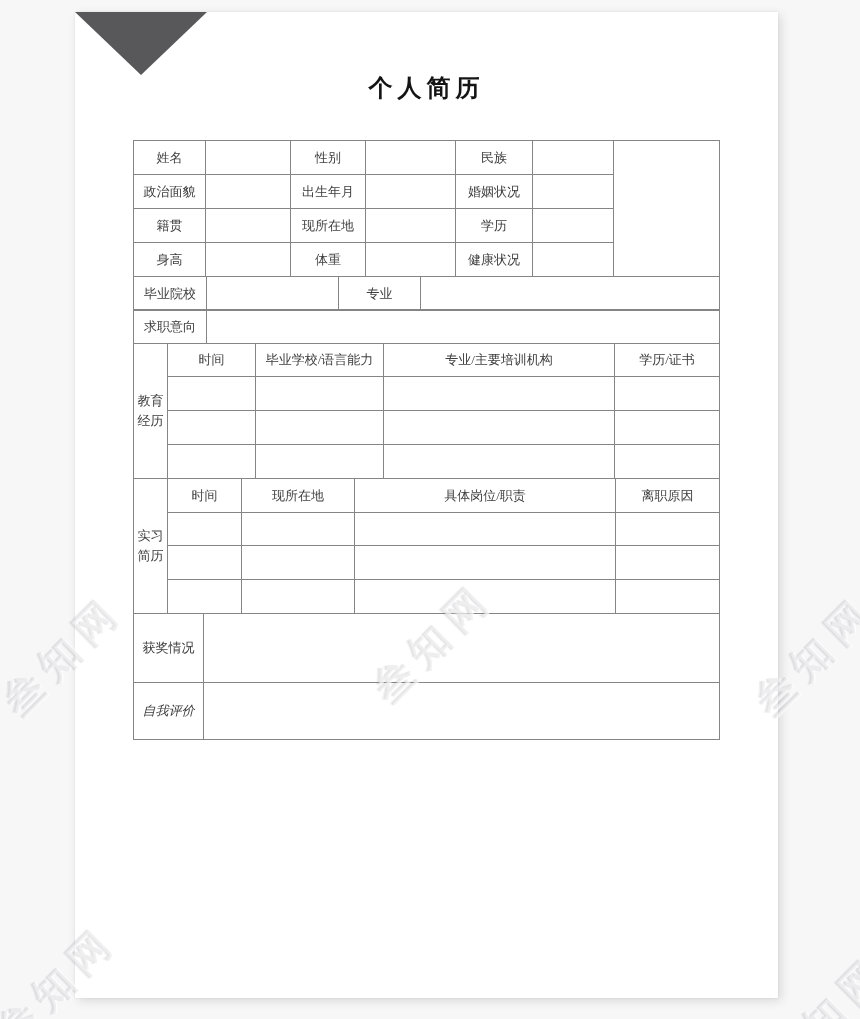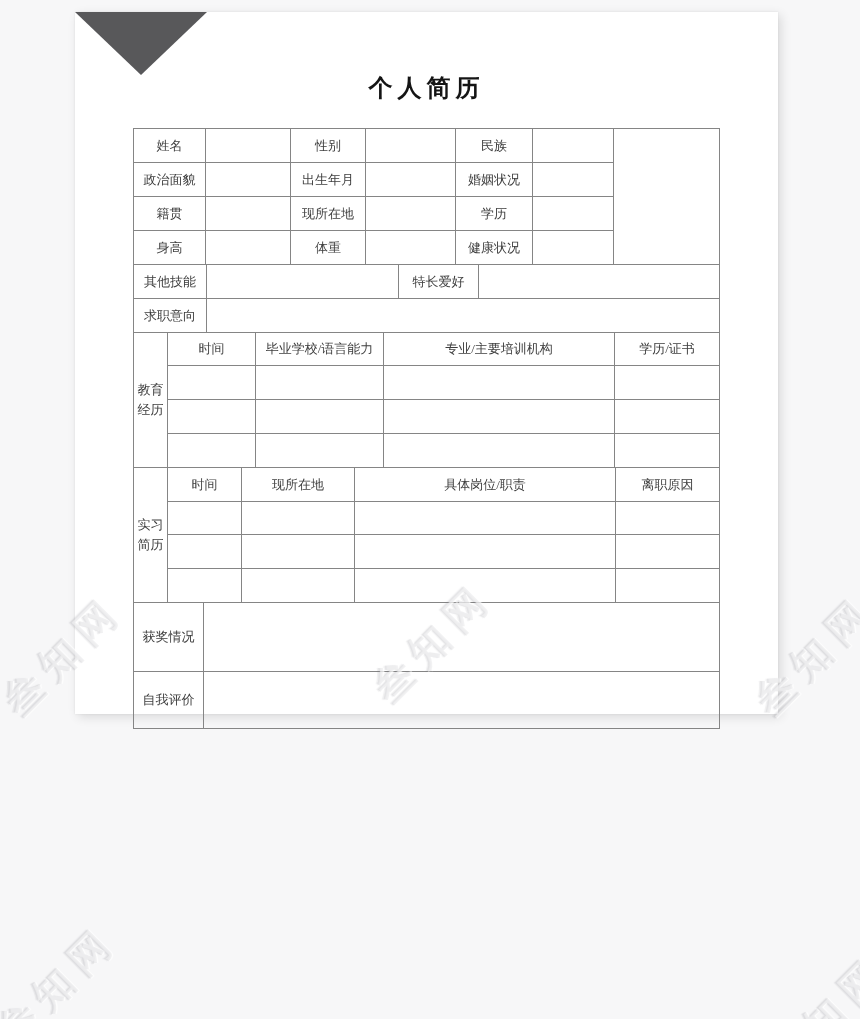--- a/index.html
+++ b/index.html
@@ -7,21 +7,21 @@
   body {
     width: 860px; height: 1019px;
     position: relative;
     background: #f7f7f8;
     overflow: hidden;
     font-family: "Liberation Serif", "DejaVu Serif", serif;
   }
   .paper {
     position: absolute;
     left: 75px; top: 12px;
-    width: 703px; height: 702px;
+    width: 703px; height: 986px;
     background: #ffffff;
     box-shadow: 3px 3px 10px rgba(0,0,0,0.12), 0 0 2px rgba(0,0,0,0.08);
   }
   .corner-triangle {
     position: absolute;
     left: 0; top: 0;
     width: 132px; height: 63px;
     background: #58585a;
     clip-path: polygon(0 0, 100% 0, 50% 100%);
   }
@@ -29,21 +29,21 @@
     position: absolute;
     top: 60px; left: 0; width: 100%;
     text-align: center;
     font-size: 24px;
     font-weight: bold;
     letter-spacing: 5px;
     color: #141414;
   }
   .tables {
     position: absolute;
-    left: 58px; top: 116px;
+    left: 58px; top: 128px;
     width: 586px;
   }
   table.tbl {
     border-collapse: collapse;
     table-layout: fixed;
     width: 586px;
   }
   table.tbl + table.tbl { margin-top: -1px; }
   .tbl td {
     border: 1px solid #858585;
@@ -52,21 +52,21 @@
     text-align: center;
     vertical-align: middle;
     padding: 0 3px;
     overflow: hidden;
     font-family: "Liberation Serif", "DejaVu Serif", serif;
   }
   .r34 { height: 34px; }
   .r33 { height: 33px; }
   .r69 { height: 69px; }
   .r68 { height: 68px; }
-  .r57 { height: 57px; }
+  .r57 { height: 57px; font-style: italic; }
   .side-label span { display: block; line-height: 20px; text-align: center; }
   .wm {
     position: absolute;
     font-size: 40px;
     font-weight: bold;
     letter-spacing: 10px;
     white-space: nowrap;
     color: rgba(125,125,135,0.10);
     text-shadow: 1px 1px 1px rgba(255,255,255,0.75), -1px -1px 1px rgba(95,95,105,0.10);
     transform: rotate(-45deg);
@@ -128,35 +128,45 @@
         <td>身高</td>
         <td></td>
         <td>体重</td>
         <td></td>
         <td>健康状况</td>
         <td></td>
       </tr>
     </tbody>
       </table>
 
+    <table class="tbl">
+      <colgroup>
+        <col style="width:73px">
+          <col style="width:132px">
+          <col style="width:82px">
+          <col style="width:299px">
+      </colgroup>
+      <tbody>
+          <tr class="r34">
+        <td>毕业院校</td>
+        <td></td>
+        <td>专业</td>
+        <td></td>
+      </tr>
+    </tbody>
+      </table>
 
     <table class="tbl">
       <colgroup>
         <col style="width:73px">
           <col style="width:192px">
           <col style="width:80px">
           <col style="width:241px">
       </colgroup>
       <tbody>
-      <tr class="r34">
-        <td>其他技能</td>
-        <td></td>
-        <td>特长爱好</td>
-        <td></td>
-      </tr>
     </tbody>
       </table>
 
     <table class="tbl">
       <colgroup>
         <col style="width:73px">
           <col style="width:513px">
       </colgroup>
       <tbody>
           <tr class="r34">

